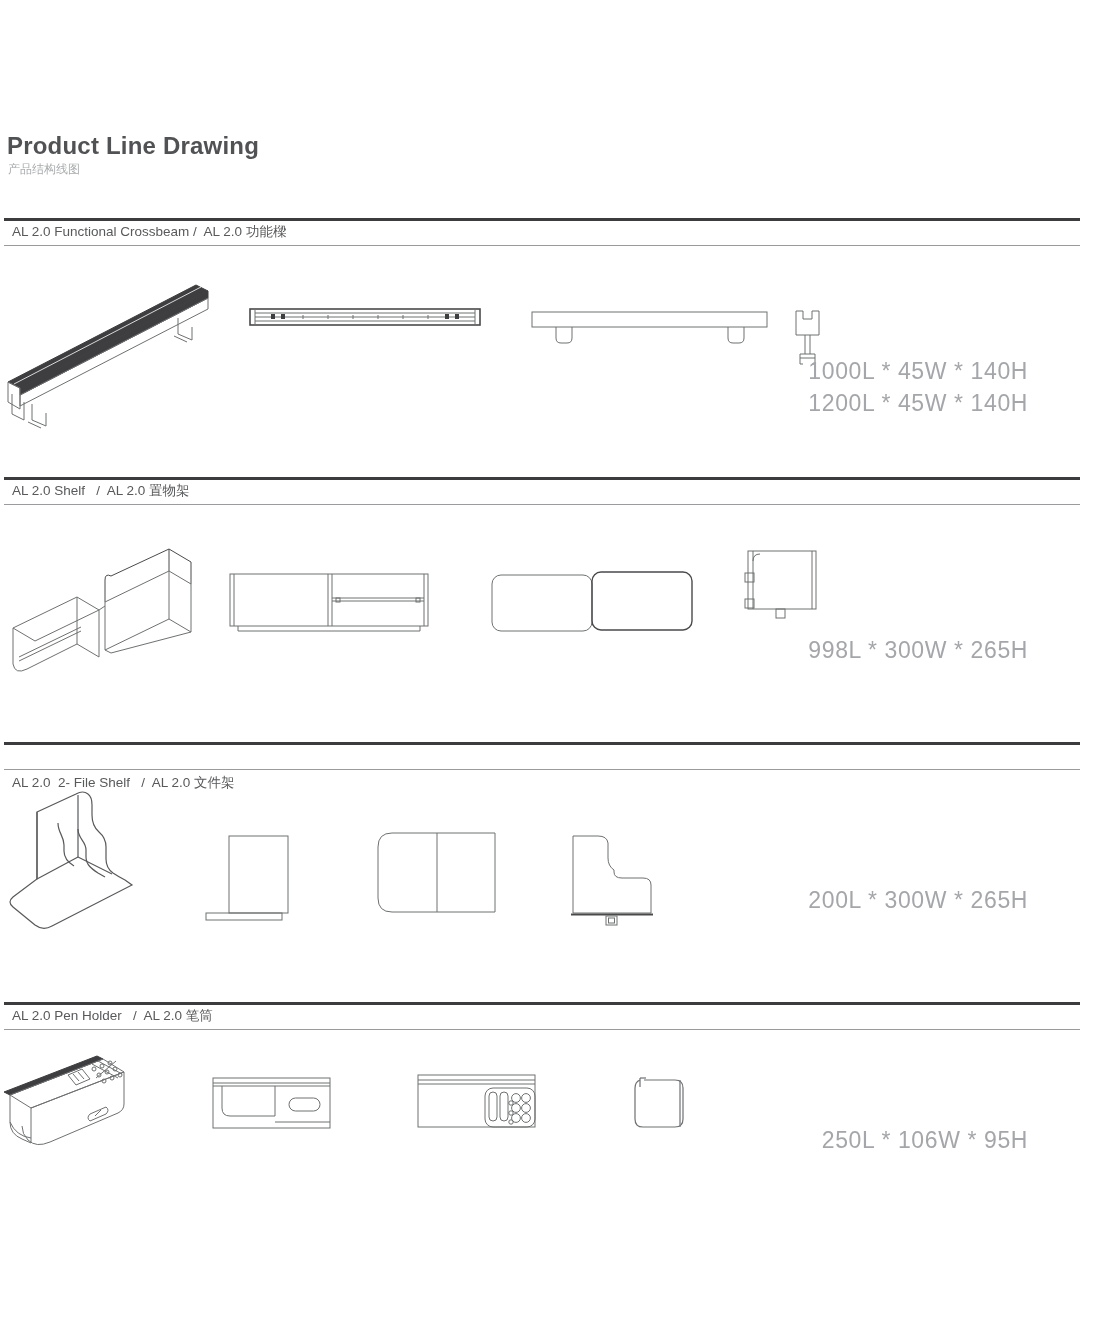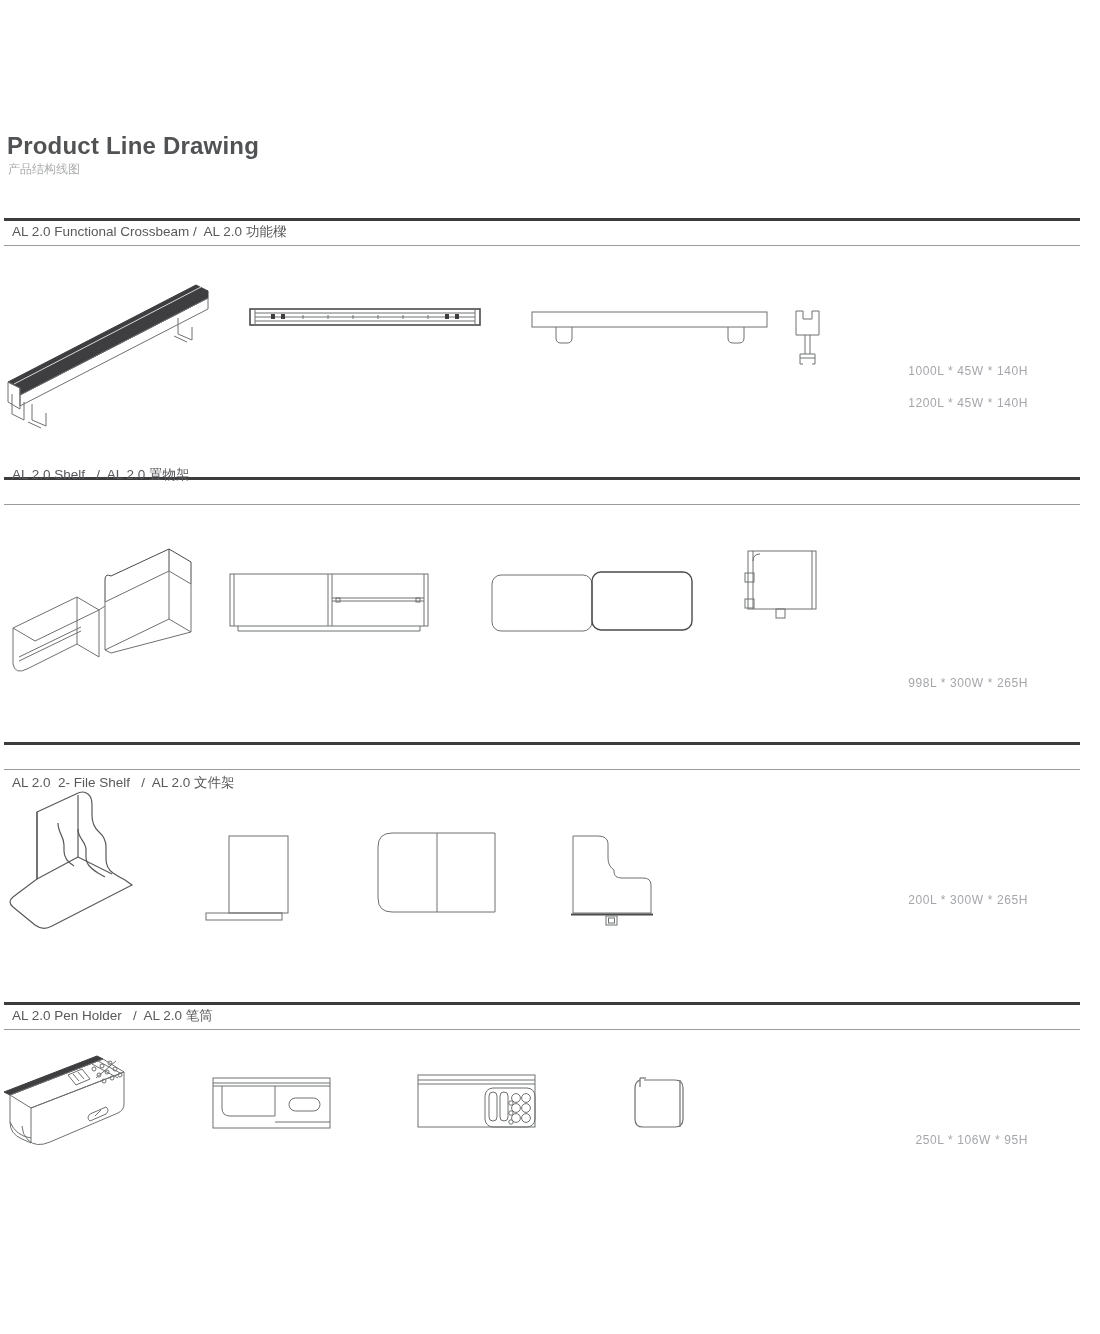--- a/index.html
+++ b/index.html
@@ -8,21 +8,21 @@
 
   .page-title { position:absolute; left:7px; top:132px; font-size:24px; font-weight:bold;
                 color:#515254; letter-spacing:0.2px; }
   .page-subtitle { position:absolute; left:8px; top:161px; font-size:12px; color:#a9abad; }
 
   .rule-top { position:absolute; left:4px; width:1092px; height:2.5px; background:#3c3c3e; }
   .rule-bottom { position:absolute; left:4px; width:1092px; height:1px; background:#9b9b9e; }
   .sec-label { position:absolute; left:12px; font-size:13.5px; font-weight:normal;
                color:#58595b; white-space:pre; }
 
-  .dims { position:absolute; right:52px; text-align:right; font-size:12px;
+  .dims { position:absolute; right:52px; text-align:right; font-size:23px;
           color:#a4a6a9; letter-spacing:0.6px; line-height:32px; }
 
   .draw { position:absolute; }
   svg { display:block; }
 </style>
 </head>
 <body>
 
 <div id="canvas">
 
@@ -87,21 +87,21 @@
       <path d="M29,52 L29,58 L26,58"></path>
     </svg>
   </div>
 
   <div class="dims" style="top:355px">
     <div>1000L * 45W * 140H</div>
     <div>1200L * 45W * 140H</div>
   </div>
 
   <div class="rule-top" style="top:477px"></div>
-  <div class="sec-label" style="top:466px">AL 2.0 Shelf   /  AL 2.0 置物架</div>
+  <div class="sec-label" style="top:482px">AL 2.0 Shelf   /  AL 2.0 置物架</div>
   <div class="rule-bottom" style="top:504px"></div>
 
   <div class="draw" style="left:5px; top:540px">
     <svg width="200" height="158" viewBox="0 0 200 158" fill="none" stroke="#6e7071" stroke-width="1">
 
       <path d="M8,88 L72,57 L72,104 L22,129 Q10,135 8,124 Z"></path>
       <path d="M72,57 L94,70 L94,117 L72,104"></path>
       <path d="M8,88 L30,101 L94,70"></path>
       <path d="M14,117 L76,87"></path>
       <path d="M14,121 L76,91"></path>
@@ -142,21 +142,21 @@
       <rect x="6" y="6" width="68" height="58"></rect>
       <line x1="11" y1="6" x2="11" y2="64"></line>
       <line x1="70" y1="6" x2="70" y2="64"></line>
       <path d="M11,16 Q11,9 18,9"></path>
       <rect x="3" y="28" width="9" height="9"></rect>
       <rect x="3" y="54" width="9" height="9"></rect>
       <rect x="34" y="64" width="9" height="9"></rect>
     </svg>
   </div>
 
-  <div class="dims" style="top:667px">
+  <div class="dims" style="top:634px">
     <div>998L * 300W * 265H</div>
   </div>
 
   <div class="rule-top" style="top:742px"></div>
   <div class="sec-label" style="top:774px">AL 2.0  2- File Shelf   /  AL 2.0 文件架</div>
   <div class="rule-bottom" style="top:769px"></div>
 
   <div class="draw" style="left:2px; top:785px">
     <svg width="150" height="155" viewBox="0 0 150 155" fill="none" stroke="#58595b" stroke-width="1.2">
       <path d="M35,27 L74,9 Q81,5 86,9 Q90,12 90,20 L90,30 Q90,41 97,47 Q104,53 104,62 L104,74 Q104,83 111,88 Q117,92 123,95 L130,100 L50,141 Q41,146 33,140 L11,122 Q5,117 11,112 L35,94 Z"></path>

